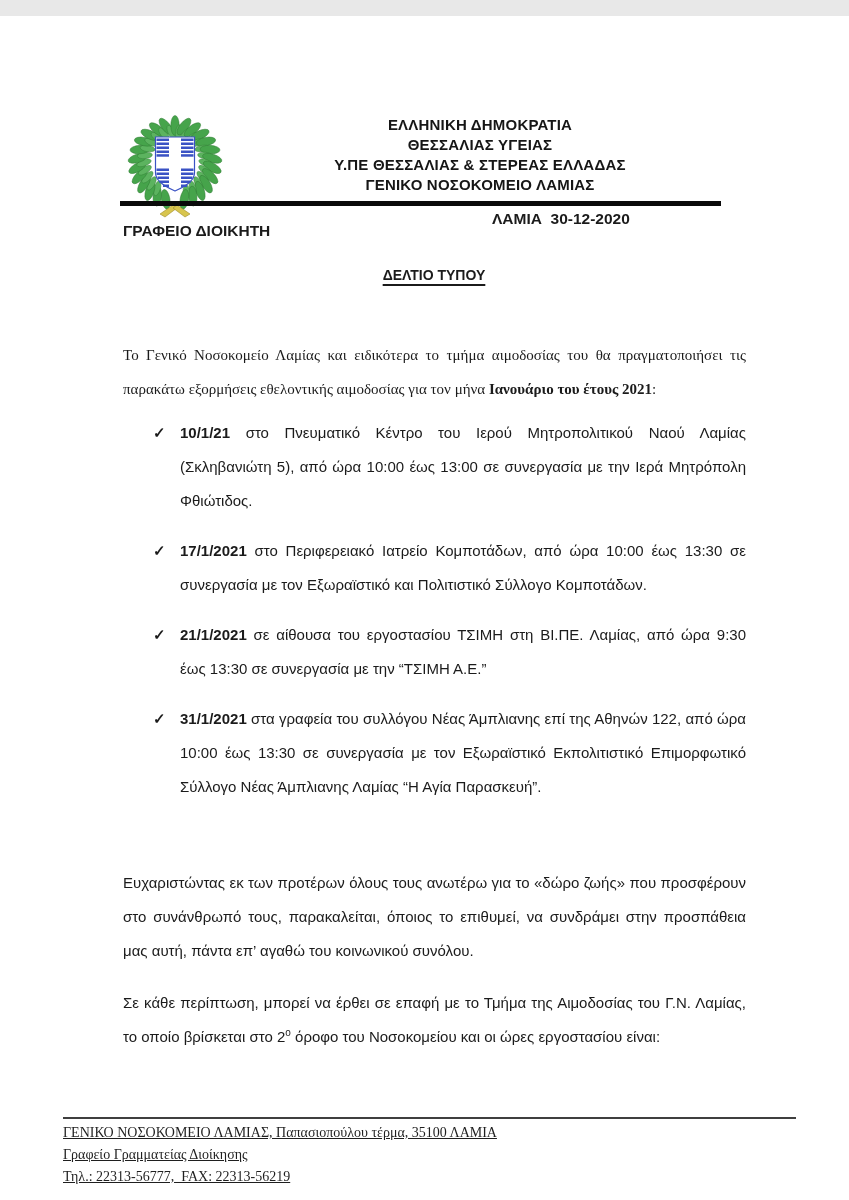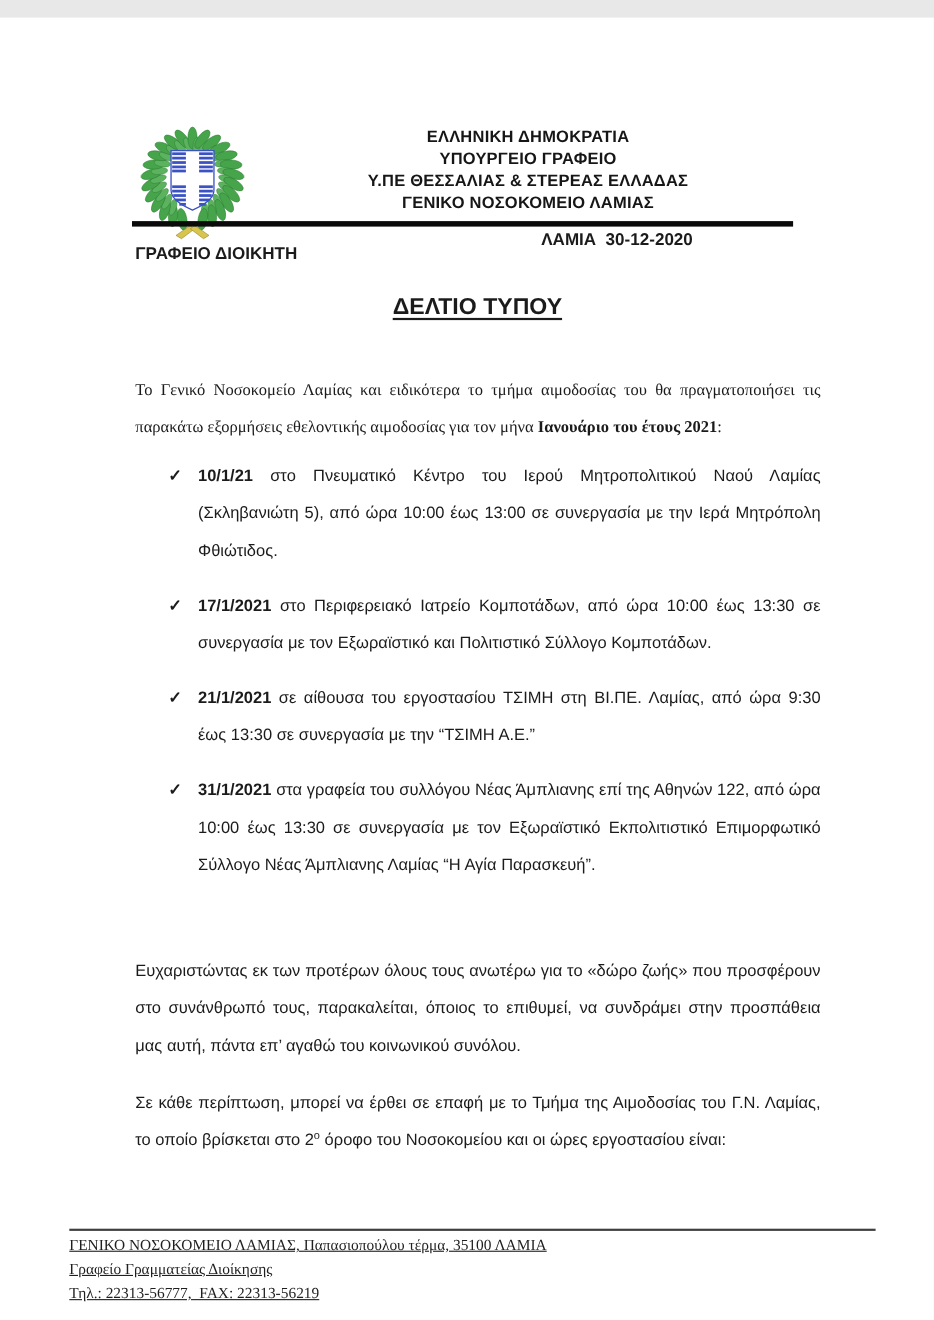--- a/index.html
+++ b/index.html
@@ -17,21 +17,21 @@
   .hdr {
     position:absolute; left:230px; top:99px; width:500px;
     text-align:center; font-size:15px; font-weight:600;
     line-height:20px; letter-spacing:0.2px; color:#161616;
   }
   .rule { position:absolute; left:120px; top:185px; width:601px; height:5px; background:#0a0a0a; }
   .office-row { position:absolute; left:123px; top:194px; width:623px; height:22px; font-size:15.5px; font-weight:700; }
   .office-row .office { position:absolute; left:0; top:12px; white-space:pre; }
   .office-row .place-date { position:absolute; left:369px; top:0; white-space:pre; }
   
-  .title { position:absolute; left:114px; top:251px; width:640px; text-align:center; font-size:21px; font-weight:700; }
+  .title { position:absolute; left:114px; top:251px; width:640px; text-align:center; font-size:14px; font-weight:700; }
   .title span { text-decoration:underline; text-decoration-thickness:1.6px; text-underline-offset:4px; }
   
   .bodytext { font-size:15px; line-height:34px; text-align:justify; }
   .p-intro   { position:absolute; left:123px; top:307px; width:623px;font-family:Liberation Serif, serif; }
   .bullets   { position:absolute; left:153px; top:400px; width:593px; }
   .bullet    { position:relative; padding-left:27px; margin-bottom:16px; font-size:15px; line-height:34px; text-align:justify; }
   .check     { position:absolute; left:0; top:0; font-size:15px; font-weight:700; }
   .p-thanks  { position:absolute; left:123px; top:835px; width:623px; }
   .p-contact { position:absolute; left:123px; top:955px; width:623px; }
   .p-contact sup { font-size:10px; line-height:0; }
@@ -126,21 +126,21 @@
           <rect x="32.5" y="69.5" width="9.5" height="2.5" fill="#3a52c4"></rect>
           <rect x="54" y="69.5" width="9.5" height="2.5" fill="#3a52c4"></rect>
           <rect x="36" y="73.5" width="6" height="2.5" fill="#3a52c4"></rect>
           <rect x="54" y="73.5" width="6" height="2.5" fill="#3a52c4"></rect>
         </g>
     </g>
   </svg>
 
   <div class="hdr">
     <div>ΕΛΛΗΝΙΚΗ ΔΗΜΟΚΡΑΤΙΑ</div>
-    <div>ΥΠΟΥΡΓΕΙΟ ΓΡΑΦΕΙΟ</div>
+    <div>ΘΕΣΣΑΛΙΑΣ ΥΓΕΙΑΣ</div>
     <div>Υ.ΠΕ ΘΕΣΣΑΛΙΑΣ &amp; ΣΤΕΡΕΑΣ ΕΛΛΑΔΑΣ</div>
     <div>ΓΕΝΙΚΟ ΝΟΣΟΚΟΜΕΙΟ ΛΑΜΙΑΣ</div>
   </div>
 
   <div class="rule"></div>
 
   <div class="office-row">
     <span class="office">ΓΡΑΦΕΙΟ ΔΙΟΙΚΗΤΗ</span>
     <span class="place-date">ΛΑΜΙΑ  30-12-2020</span>
   </div>

